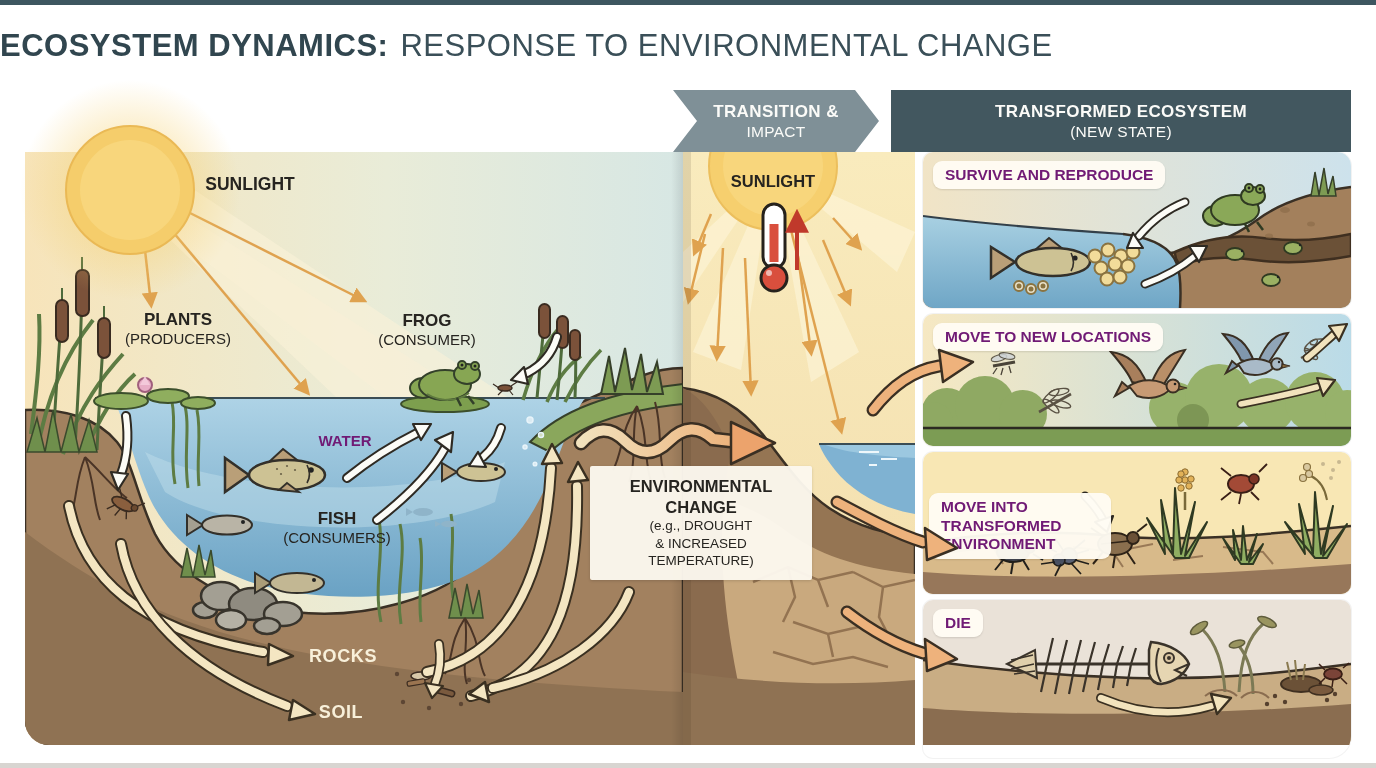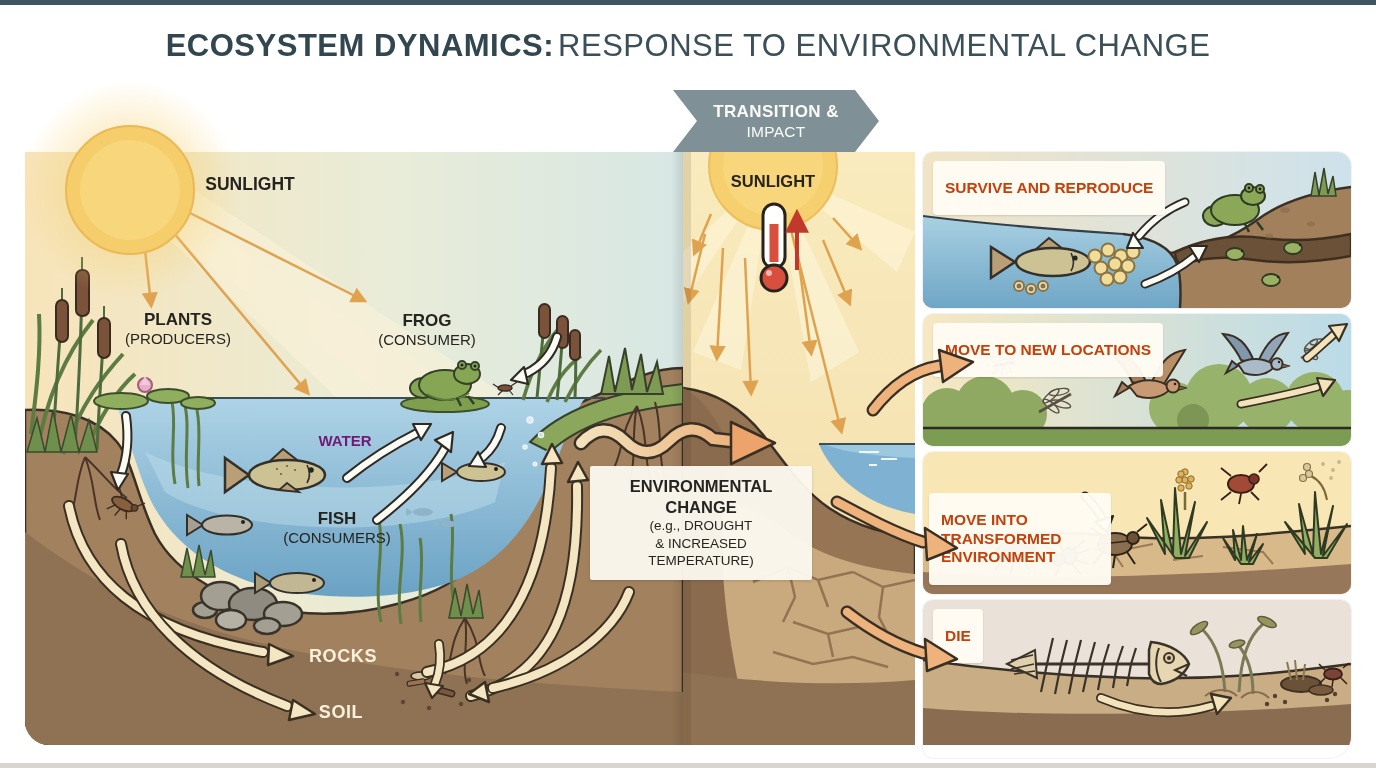--- a/index.html
+++ b/index.html
@@ -1,21 +1,21 @@
 <!DOCTYPE html>
 <html><head>
 <meta charset="utf-8">
 <style>
   html,body{margin:0;padding:0;background:#ffffff;}
   .page{position:relative;width:1376px;height:768px;background:#fff;overflow:hidden;
         font-family:"Liberation Sans",sans-serif;color:#262420;}
   .topstrip{position:absolute;top:0;left:0;width:100%;height:5px;background:#3d5660;}
   .botstrip{position:absolute;bottom:0;left:0;width:100%;height:5px;background:#d8d5d1;}
   .titlebar{position:absolute;top:4px;left:0;right:0;height:84px;display:flex;
-            align-items:center;justify-content:center;gap:4px;}
+            align-items:center;gap:12px;}
   .titlebar .tb{font-size:31px;font-weight:800;letter-spacing:.5px;color:#31464f;}
   .titlebar .tr{font-size:31px;font-weight:400;letter-spacing:.5px;color:#3a4f58;}
   .band{position:absolute;top:90px;left:25px;width:1326px;height:62px;}
   .seg{position:absolute;top:0;height:62px;display:flex;flex-direction:column;
        align-items:center;justify-content:center;color:#fbfbf8;text-align:center;line-height:1.25;}
   .seg .l1{font-size:17px;font-weight:700;letter-spacing:.4px;}
   .seg .l2{font-size:15.5px;font-weight:400;letter-spacing:.3px;}
   .seg1{left:0;width:660px;background:#41565f;
         clip-path:polygon(0 0,calc(100% - 24px) 0,100% 50%,calc(100% - 24px) 100%,0 100%);}
   .seg2{left:648px;width:206px;background:#7f9097;
@@ -25,22 +25,22 @@
   .groundwrap{position:absolute;left:0;top:0;width:890px;height:593px;overflow:hidden;
               border-bottom-left-radius:24px;}
   .svgpanel{position:absolute;display:block;}
   .rpanel{position:absolute;left:898px;width:428px;overflow:hidden;border-radius:10px;
           box-shadow:0 0 0 1px rgba(0,0,0,.05);}
   .rp1{top:0;height:156px;border-top-right-radius:14px;}
   .rp2{top:162px;height:132px;}
   .rp3{top:300px;height:142px;}
   .rp4{top:448px;height:158px;border-bottom-right-radius:22px;}
   .rpanel svg{position:absolute;left:0;top:0;}
-  .pbox{position:absolute;left:10px;top:9px;background:rgba(255,252,244,.96);border-radius:4px;
-        padding:18px 12px;font-size:15.5px;font-weight:700;color:#c2410c;
+  .pbox{position:absolute;left:10px;top:9px;background:rgba(255,252,244,.96);border-radius:9px;
+        padding:5px 12px;font-size:15.5px;font-weight:700;color:#701a75;
         box-shadow:0 1px 2px rgba(0,0,0,.12);}
   .pbox.wrapbox{width:158px;white-space:normal;line-height:1.2;left:6px;top:17px;margin-top:24px;}
   .lbl{position:absolute;transform:translateX(-50%);text-align:center;font-weight:700;
        font-size:17px;line-height:1.2;white-space:nowrap;color:#262420;z-index:7;}
   .lbl .sub{display:block;font-weight:500;font-size:15px;}
   .lbl.water{color:#701a75;font-size:15px;}
   .lbl.ground{color:#f8f0da;font-size:18px;letter-spacing:.6px;}
   .envbox{position:absolute;left:565px;top:314px;width:206px;z-index:8;
           background:rgba(252,248,238,.96);border-radius:2px;padding:10px 8px;
           text-align:center;box-shadow:0 1px 3px rgba(0,0,0,.15);}
@@ -57,20 +57,24 @@
 
   <div class="titlebar">
     <span class="tb">ECOSYSTEM DYNAMICS:</span>
     <span class="tr">RESPONSE TO ENVIRONMENTAL CHANGE</span>
   </div>
 
   <div class="band">
     <div class="seg seg2">
       <span class="l1">TRANSITION &amp;</span>
       <span class="l2">IMPACT</span>
+    </div>
+    <div class="seg seg3">
+      <span class="l1">TRANSFORMED ECOSYSTEM</span>
+      <span class="l2">(NEW STATE)</span>
     </div>
   </div>
 
   <svg class="sunbig" width="250" height="260">
     <defs>
       <radialGradient id="glowG" cx="50%" cy="50%" r="50%">
         <stop offset="0%" stop-color="rgba(246,208,110,0.75)"></stop>
         <stop offset="55%" stop-color="rgba(246,208,110,0.35)"></stop>
         <stop offset="100%" stop-color="rgba(246,208,110,0)"></stop>
       </radialGradient>

